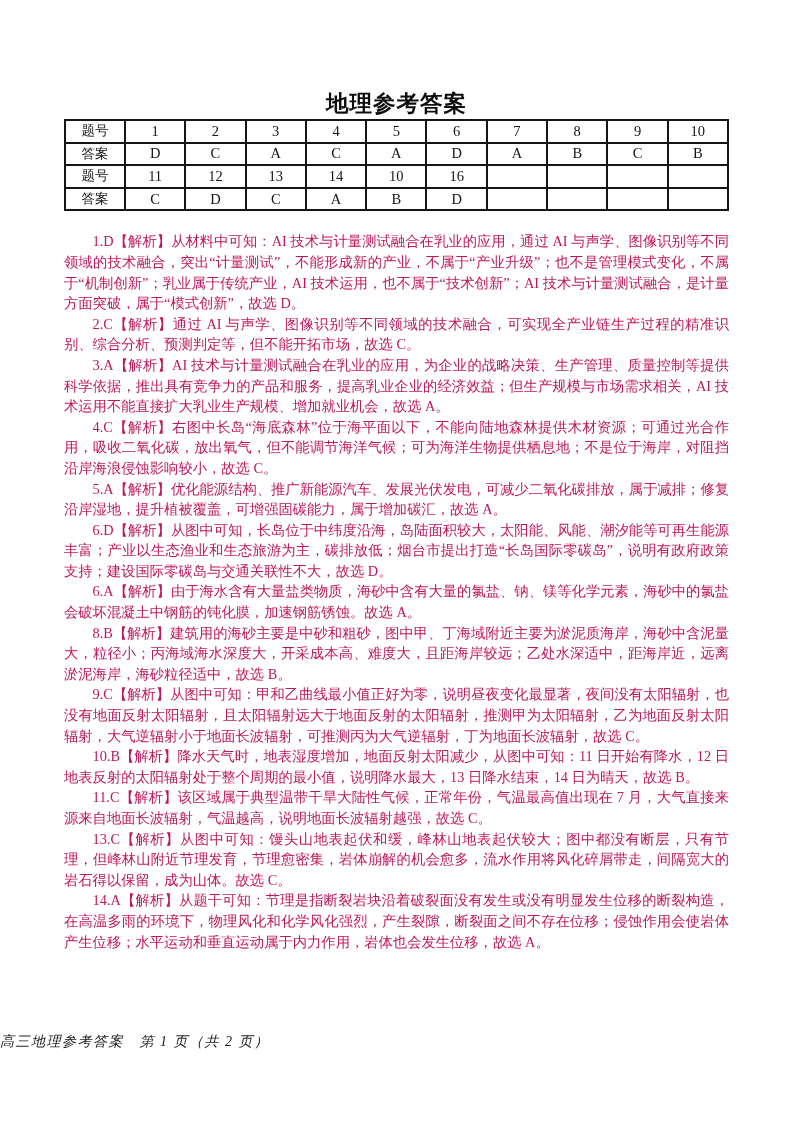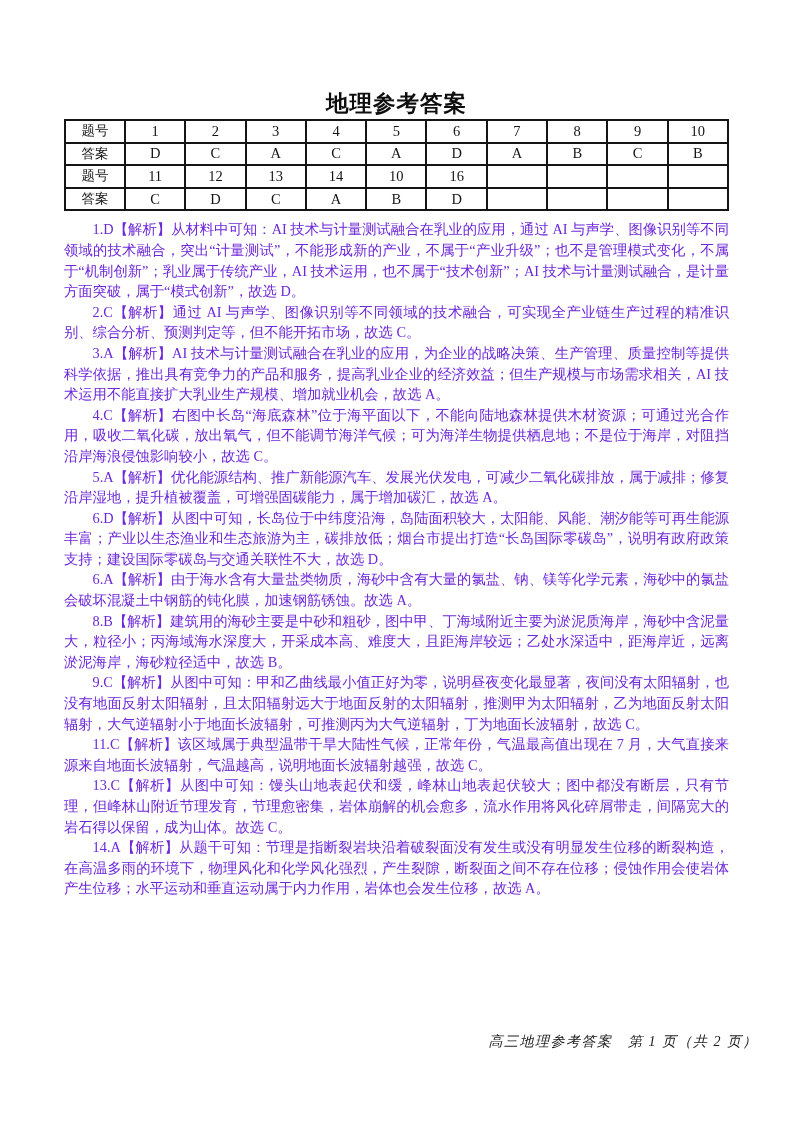--- a/index.html
+++ b/index.html
@@ -40,36 +40,36 @@
     text-align: center;
     vertical-align: middle;
     font-size: 14.5px;
     color: #141414;
   }
   table.answers td.label-cell {
     width: 58px;
     font-size: 13.5px;
   }
   .explanations {
-    margin-top: 8px;
+    margin-top: 20px;
     font-size: 14.3px;
     line-height: 20.6px;
     text-align: justify;
-    color: #6d28d9;
+    color: #be185d;
   }
   .explanations p {
     margin: 0;
     text-indent: 2em;
     word-break: break-all;
   }
   .page-footer {
     position: absolute;
     left: 0; right: 0;
     top: 1033px;
-    text-align: right;
+    text-align: left;
     font-style: italic;
     font-size: 14px;
     letter-spacing: 1.5px;
     color: #1a1a1a;
   }
 </style>
 </head>
 <body>
 
 <div class="sheet">
@@ -136,20 +136,21 @@
     <div class="explanations">
         <p>1.D【解析】从材料中可知：AI 技术与计量测试融合在乳业的应用，通过 AI 与声学、图像识别等不同领域的技术融合，突出“计量测试”，不能形成新的产业，不属于“产业升级”；也不是管理模式变化，不属于“机制创新”；乳业属于传统产业，AI 技术运用，也不属于“技术创新”；AI 技术与计量测试融合，是计量方面突破，属于“模式创新”，故选 D。</p>
         <p>2.C【解析】通过 AI 与声学、图像识别等不同领域的技术融合，可实现全产业链生产过程的精准识别、综合分析、预测判定等，但不能开拓市场，故选 C。</p>
         <p>3.A【解析】AI 技术与计量测试融合在乳业的应用，为企业的战略决策、生产管理、质量控制等提供科学依据，推出具有竞争力的产品和服务，提高乳业企业的经济效益；但生产规模与市场需求相关，AI 技术运用不能直接扩大乳业生产规模、增加就业机会，故选 A。</p>
         <p>4.C【解析】右图中长岛“海底森林”位于海平面以下，不能向陆地森林提供木材资源；可通过光合作用，吸收二氧化碳，放出氧气，但不能调节海洋气候；可为海洋生物提供栖息地；不是位于海岸，对阻挡沿岸海浪侵蚀影响较小，故选 C。</p>
         <p>5.A【解析】优化能源结构、推广新能源汽车、发展光伏发电，可减少二氧化碳排放，属于减排；修复沿岸湿地，提升植被覆盖，可增强固碳能力，属于增加碳汇，故选 A。</p>
         <p>6.D【解析】从图中可知，长岛位于中纬度沿海，岛陆面积较大，太阳能、风能、潮汐能等可再生能源丰富；产业以生态渔业和生态旅游为主，碳排放低；烟台市提出打造“长岛国际零碳岛”，说明有政府政策支持；建设国际零碳岛与交通关联性不大，故选 D。</p>
         <p>6.A【解析】由于海水含有大量盐类物质，海砂中含有大量的氯盐、钠、镁等化学元素，海砂中的氯盐会破坏混凝土中钢筋的钝化膜，加速钢筋锈蚀。故选 A。</p>
         <p>8.B【解析】建筑用的海砂主要是中砂和粗砂，图中甲、丁海域附近主要为淤泥质海岸，海砂中含泥量大，粒径小；丙海域海水深度大，开采成本高、难度大，且距海岸较远；乙处水深适中，距海岸近，远离淤泥海岸，海砂粒径适中，故选 B。</p>
         <p>9.C【解析】从图中可知：甲和乙曲线最小值正好为零，说明昼夜变化最显著，夜间没有太阳辐射，也没有地面反射太阳辐射，且太阳辐射远大于地面反射的太阳辐射，推测甲为太阳辐射，乙为地面反射太阳辐射，大气逆辐射小于地面长波辐射，可推测丙为大气逆辐射，丁为地面长波辐射，故选 C。</p>
+        <p>10.B【解析】降水天气时，地表湿度增加，地面反射太阳减少，从图中可知：11 日开始有降水，12 日地表反射的太阳辐射处于整个周期的最小值，说明降水最大，13 日降水结束，14 日为晴天，故选 B。</p>
         <p>11.C【解析】该区域属于典型温带干旱大陆性气候，正常年份，气温最高值出现在 7 月，大气直接来源来自地面长波辐射，气温越高，说明地面长波辐射越强，故选 C。</p>
         <p>13.C【解析】从图中可知：馒头山地表起伏和缓，峰林山地表起伏较大；图中都没有断层，只有节理，但峰林山附近节理发育，节理愈密集，岩体崩解的机会愈多，流水作用将风化碎屑带走，间隔宽大的岩石得以保留，成为山体。故选 C。</p>
         <p>14.A【解析】从题干可知：节理是指断裂岩块沿着破裂面没有发生或没有明显发生位移的断裂构造，在高温多雨的环境下，物理风化和化学风化强烈，产生裂隙，断裂面之间不存在位移；侵蚀作用会使岩体产生位移；水平运动和垂直运动属于内力作用，岩体也会发生位移，故选 A。</p>
       </div>
   </div>
 
   <div class="page-footer">高三地理参考答案　第 1 页（共 2 页）</div>
 </div>
 
 </body></html>

